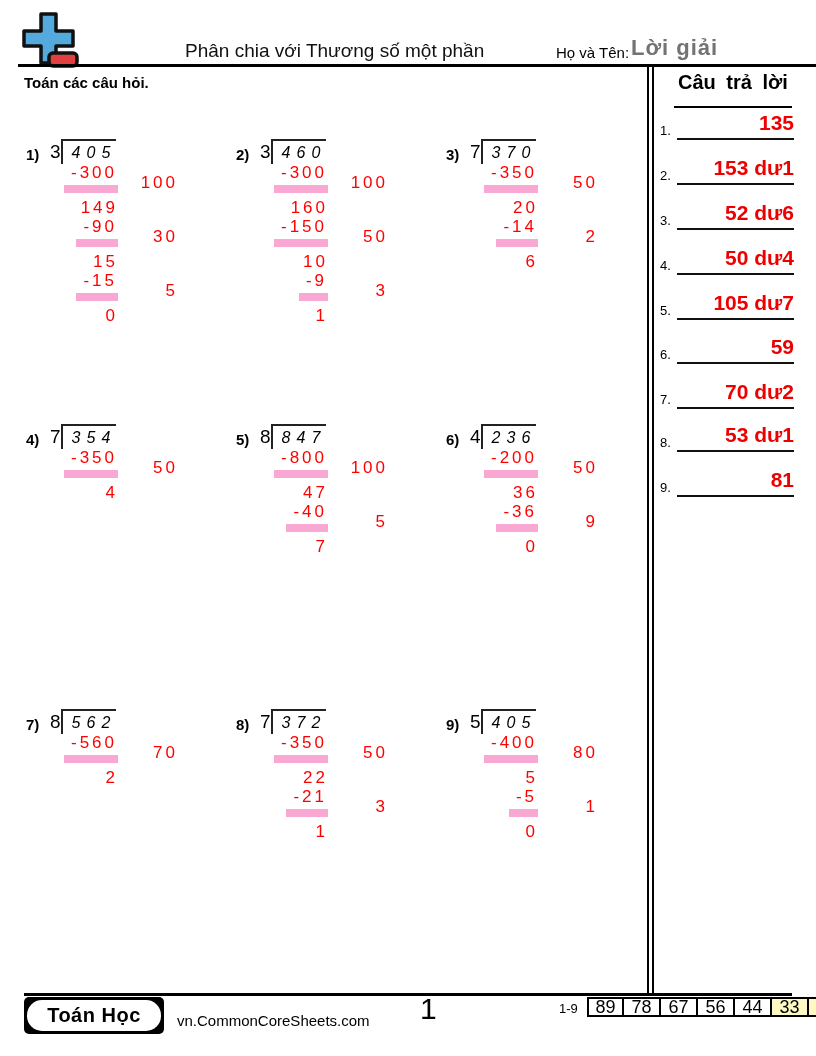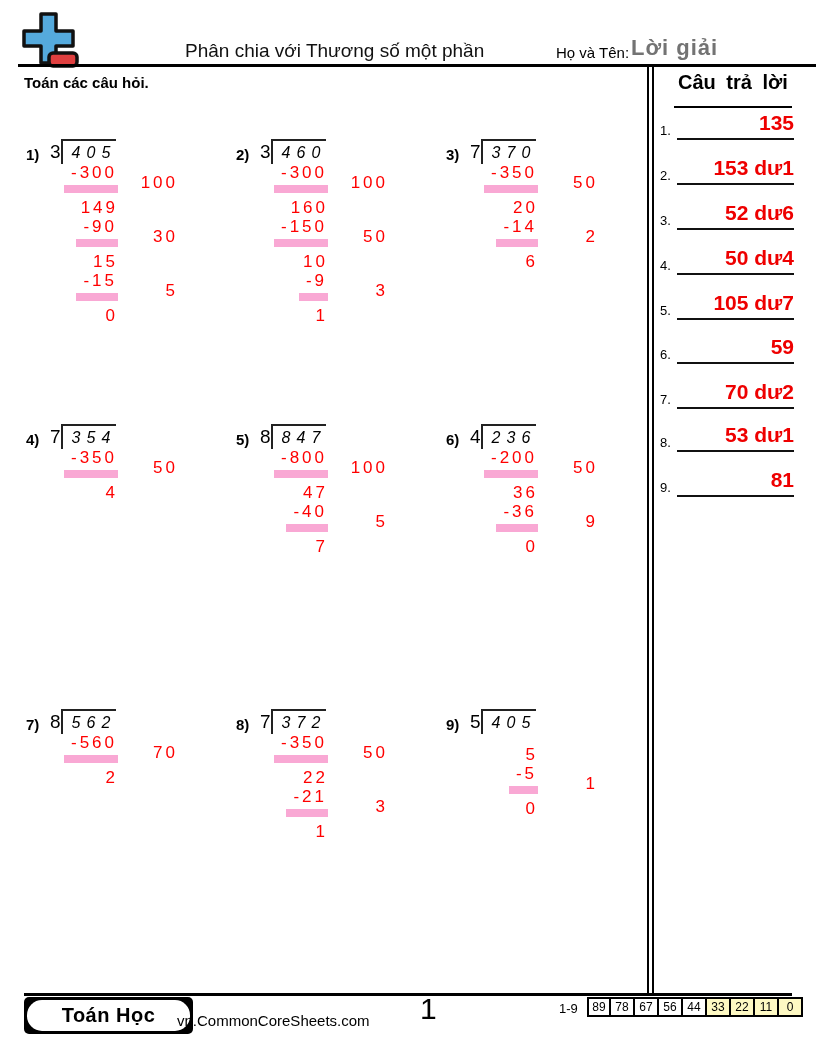--- a/index.html
+++ b/index.html
@@ -37,30 +37,30 @@
   .steps { margin-top:6px; }
   .step + .step { margin-top:6px; }
   .wline { display:flex; align-items:flex-end; height:23px; font-size:17px;
     letter-spacing:3px; color:#ff0000; }
   .remline { height:25px; }
   .wc1 { width:92px; text-align:right; }
   .wc2 { width:60px; text-align:right; }
   .sub { display:inline-block; border-bottom:8px solid #f9a8d4; padding:0 1px 2px 7px; }
   
   .footer-rule { position:absolute; left:24px; right:24px; top:993px; height:2.5px; background:#000; }
-  .badge { position:absolute; left:24px; top:997px; width:169px; height:37px; background:#000; border-radius:5px; }
+  .badge { position:absolute; left:24px; top:997px; width:140px; height:37px; background:#000; border-radius:5px; }
   .badge-inner { position:absolute; left:3px; top:3px; right:3px; bottom:3px; background:#fff;
     border-radius:15px; display:flex; align-items:center; justify-content:center;
     font-size:20px; font-weight:bold; letter-spacing:0.5px; }
   .site-text { position:absolute; left:177px; top:1012px; font-size:15px; }
   .page-num { position:absolute; left:420px; top:992px; font-size:30px; }
   .range-label { position:absolute; left:559px; top:1001px; font-size:13px; }
   .scores { position:absolute; left:587px; top:997px; display:flex; }
-  .score-box { width:24px; height:20px; border:2px solid #000; border-left:none;
-    display:flex; align-items:center; justify-content:center; font-size:12px; }
+  .score-box { width:37px; height:20px; border:2px solid #000; border-left:none;
+    display:flex; align-items:center; justify-content:center; font-size:18px; }
   .score-box:first-child { border-left:2px solid #000; }
   .score-box.shade { background:#fef9c3; }
 </style>
 </head>
 <body>
 
 <div class="page">
 
   <div class="logo">
     <svg width="66" height="60" viewBox="0 0 66 60">
@@ -383,20 +383,24 @@
   </div>
 
   <div class="problem" style="left: 446px; top: 708px;">
     <div class="phead">
       <span class="plabel">9)</span>
       <span class="divisor">5</span>
       <span class="dividend">405</span>
     </div>
     <div class="steps">
   <div class="step">
+    <div class="wline">
+      <span class="wc1"><span class="sub">-400</span></span>
+      <span class="wc2">80</span>
+    </div>
     <div class="wline remline">
       <span class="wc1 rem">5</span>
       <span class="wc2"></span>
     </div>
   </div>
 
   <div class="step">
     <div class="wline">
       <span class="wc1"><span class="sub">-5</span></span>
       <span class="wc2">1</span>

